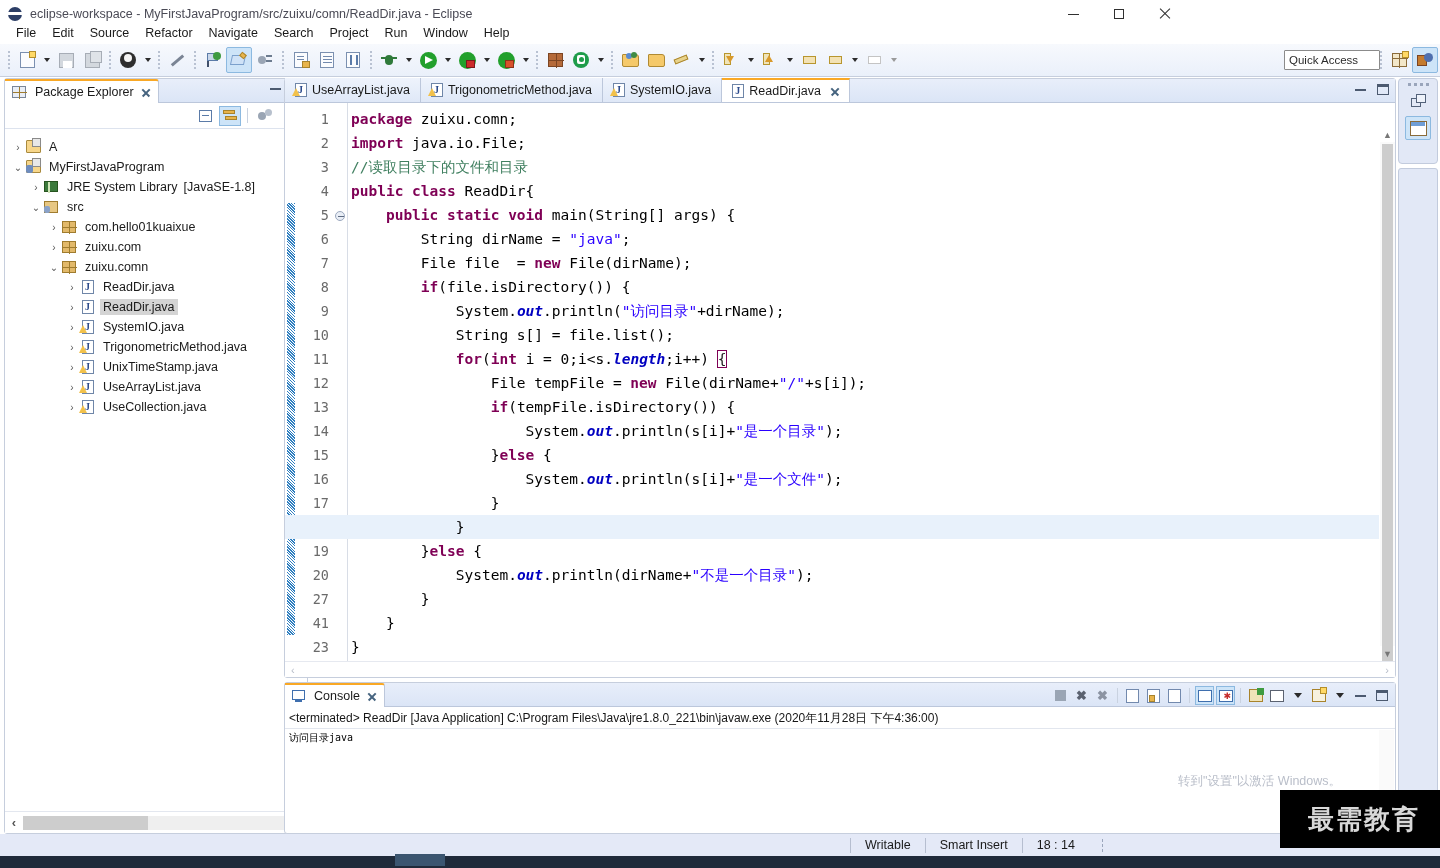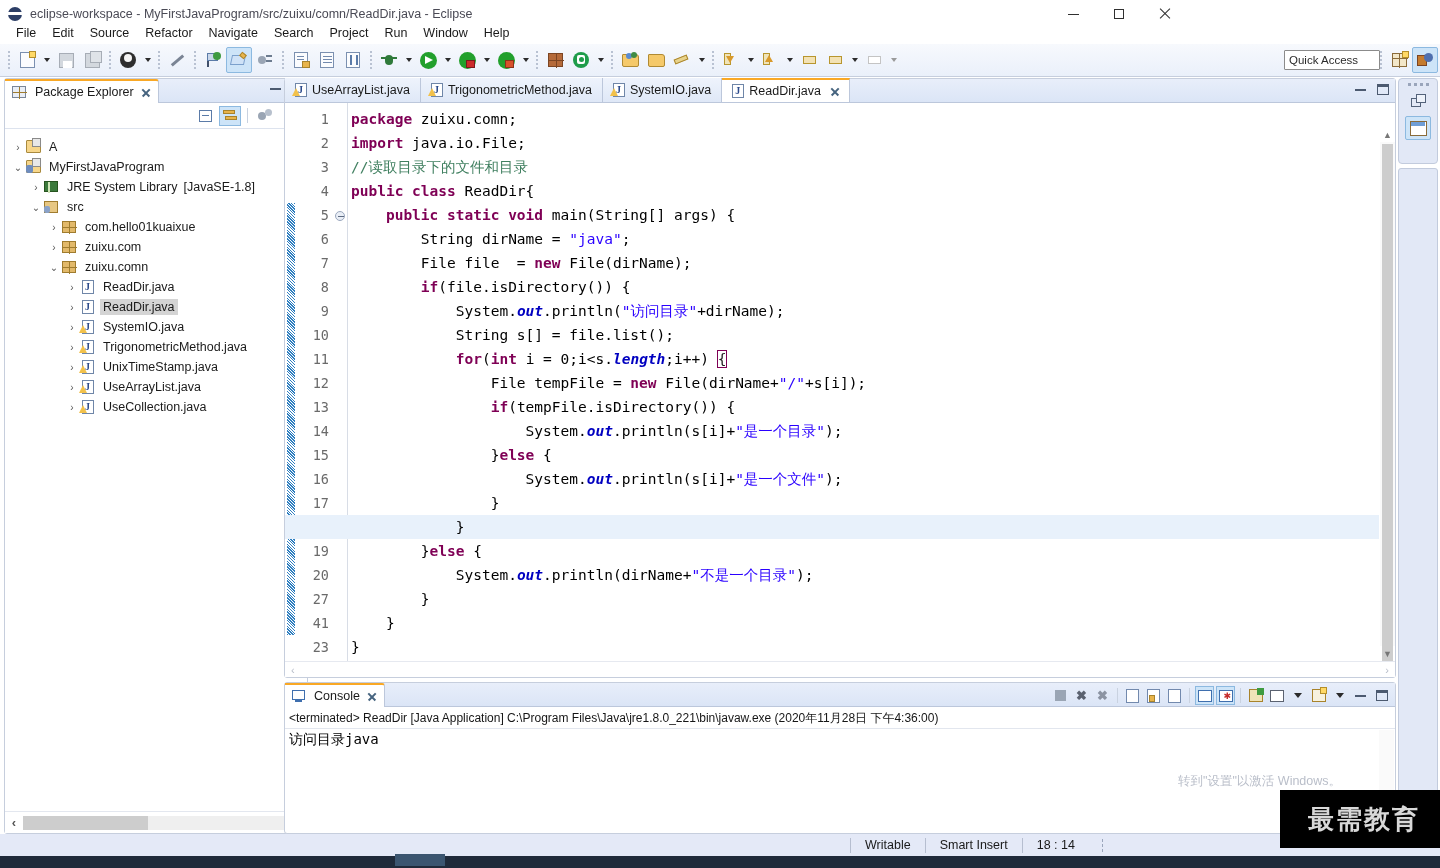--- a/index.html
+++ b/index.html
@@ -175,21 +175,21 @@
     background:#ffffff; border:1px solid #c6cedd; border-radius:3px;
   }
   .cs-tabrow { position:relative; height:24px; background:linear-gradient(to bottom,#e8eefa,#dbe5f6); border-bottom:1px solid #bcc7db; }
   .cs-tab { position:absolute; left:0; top:0; height:24px; display:flex; align-items:center; padding:0 8px 0 6px;
     background:#ffffff; border-top:2px solid #f9a825; border-right:1px solid #bcc7db; border-top-right-radius:3px; }
   .cs-tools { position:absolute; right:4px; top:3px; display:flex; align-items:center; gap:2px; }
   .cs-tool { width:19px;height:19px;display:flex;align-items:center;justify-content:center;position:relative; }
   .cs-tool.on { background:#cde4f8; border:1px solid #8cb9e0; }
   .cs-hdr { position:absolute; left:0; top:25px; right:0; height:21px; font-size:12px; color:#161616;
     padding-left:4px; line-height:21px; border-bottom:1px solid #e2e6ee; white-space:nowrap; overflow:hidden; }
-  .cs-out { position:absolute; left:4px; top:48px; right:18px; bottom:4px; font-size:14px;
+  .cs-out { position:absolute; left:4px; top:48px; right:18px; bottom:4px; font-size:10px;
     font-family:"DejaVu Sans Mono", monospace; color:#000; }
   .cs-vscroll { position:absolute; right:1px; top:47px; width:15px; bottom:2px; background:#fafafa; }
 
   
   .persp-bar {
     position:absolute; right:2px; top:78px; width:40px; height:86px;
     background:#e2e8f6; border:1px solid #c2cbdd; border-radius:4px;
   }
   .persp-dots { display:flex; justify-content:center; gap:3px; padding-top:4px; }
   .persp-dots i { width:3px;height:3px;background:#9aa5bb;display:block; }

